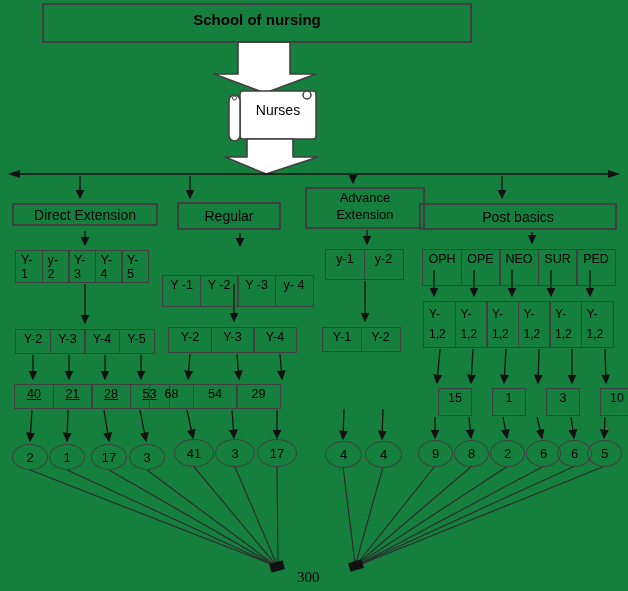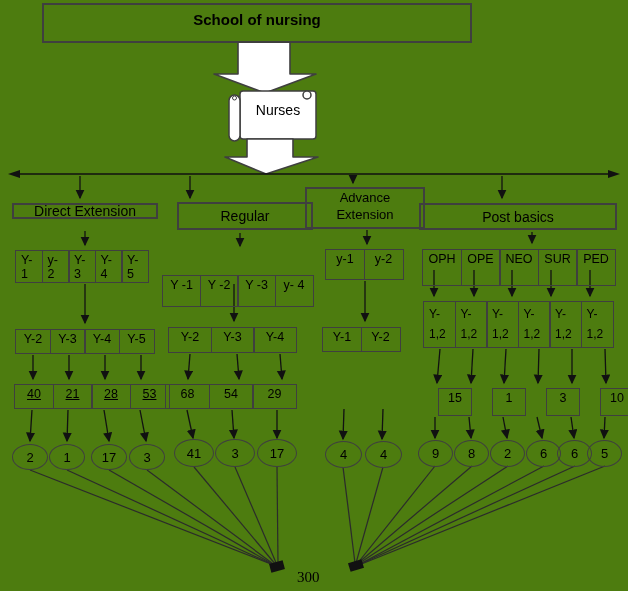--- a/index.html
+++ b/index.html
@@ -1,18 +1,18 @@
 <!DOCTYPE html>
 <html><head>
 <meta charset="utf-8">
 <style>
   * { box-sizing: border-box; margin: 0; padding: 0; }
   html,body { background:#fff; }
   .stage {
-    position: relative; width: 628px; height: 591px; background: #4d7c0f;
+    position: relative; width: 628px; height: 591px; background: #15803d;
     font-family: "Liberation Sans", sans-serif; color: #000; overflow: hidden;
   }
   .svg-layer { position: absolute; left:0; top:0; width:628px; height:591px; z-index:0; }
   .box {
     position: absolute; border: 2px solid #3f3f3f; background: transparent;
     display: flex; justify-content: center; z-index: 1; text-align: center;
   }
   .crow { position: absolute; display: flex; z-index: 1; }
   .cell {
     border: 1.5px solid #3f3f3f; background: transparent; white-space: pre-line;
@@ -21,34 +21,34 @@
   }
   .cell + .cell { margin-left: -1.5px; }
   .ell {
     position: absolute; border: 1.5px solid #3f3f3f; border-radius: 50%;
     display: flex; align-items: center; justify-content: center;
     font-size: 13px; z-index: 1; background: transparent;
   }
   .title-box { left:42px; top:3px; width:430px; height:40px; font-weight:bold; font-size:15px; padding-top:6px; }
   .nurses-label { position:absolute; left:242px; top:102px; width:72px; text-align:center;
     font-weight:normal; font-size:14px; z-index:2; }
-  .b-de { left:12px;  top:203px; width:146px; height:16px; font-size:14px; align-items:center; }
-  .b-r  { left:177px; top:202px; width:136px; height:28px; font-size:14px; align-items:center; }
+  .b-de { left:12px;  top:203px; width:146px; height:23px; font-size:14px; align-items:center; }
+  .b-r  { left:177px; top:202px; width:104px; height:28px; font-size:14px; align-items:center; }
   .b-ae { left:305px; top:187px; width:120px;  height:42px; font-size:13px; line-height:17px; padding-top:0; white-space:pre-line; }
   .b-pb { left:419px; top:203px; width:198px; height:27px; font-size:14px; align-items:center; }
   .de-row1 { left:15px;  top:250px; } .de-row1 .cell { width:28px; height:33px; text-align:left; padding-left:5px; }
   .r-row1  { left:162px; top:251px; } .r-row1  .cell { width:39px; height:32px;margin-top:24px; }
   .ae-row1 { left:325px; top:249px; } .ae-row1 .cell { width:40px; height:31px; }
   .pb-row1 { left:422px; top:249px; } .pb-row1 .cell { width:40px; height:37px; }
   .de-row2 { left:15px;  top:329px; } .de-row2 .cell { width:36px; height:25px; }
   .r-row2  { left:168px; top:327px; } .r-row2  .cell { width:44px; height:26px; }
   .ae-row2 { left:322px; top:327px; } .ae-row2 .cell { width:40px; height:25px; }
   .pb-row2 { left:423px; top:301px; } .pb-row2 .cell { width:33px; height:47px; line-height:20px; text-align:left; padding-left:5px; font-size:12px; }
   .de-cnt { left:14px;  top:384px; } .de-cnt .cell { width:40px; height:25px;text-decoration:underline; }
-  .r-cnt  { left:165px; top:384px; } .r-cnt  .cell { width:45px; height:25px; }
+  .r-cnt  { left:149px; top:384px; } .r-cnt  .cell { width:45px; height:25px; }
   .ae-cnt { left:325px; top:380px; } .ae-cnt .cell { width:39px; height:28px; }
   .pb-cnt { left:418px; top:388px; } .pb-cnt .cell { width:34px; height:28px;margin-left:20px; }
   .total-label {
     position:absolute; left:297px; top:569px; width:42px; text-align:left;
     font-family:"Liberation Serif", serif; font-size:15px; z-index:1;
   }
 </style>
 </head>
 <body>
 

